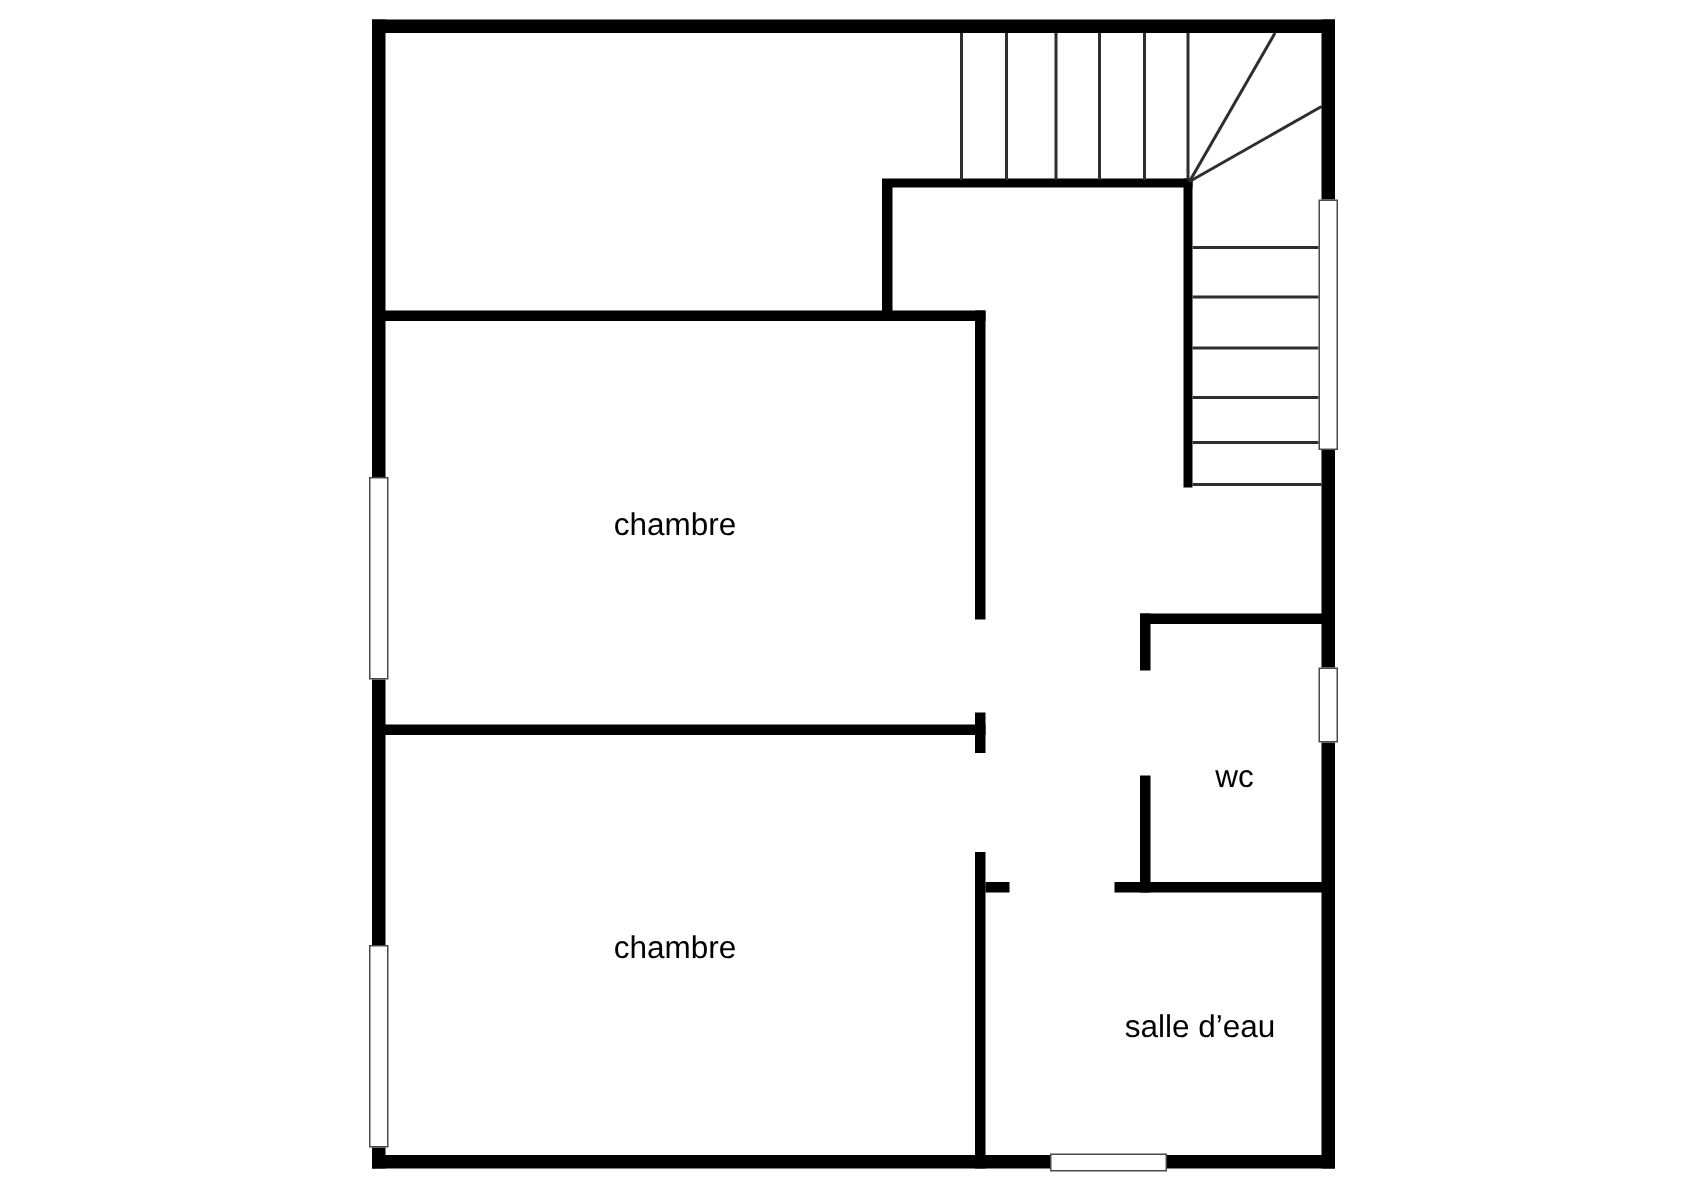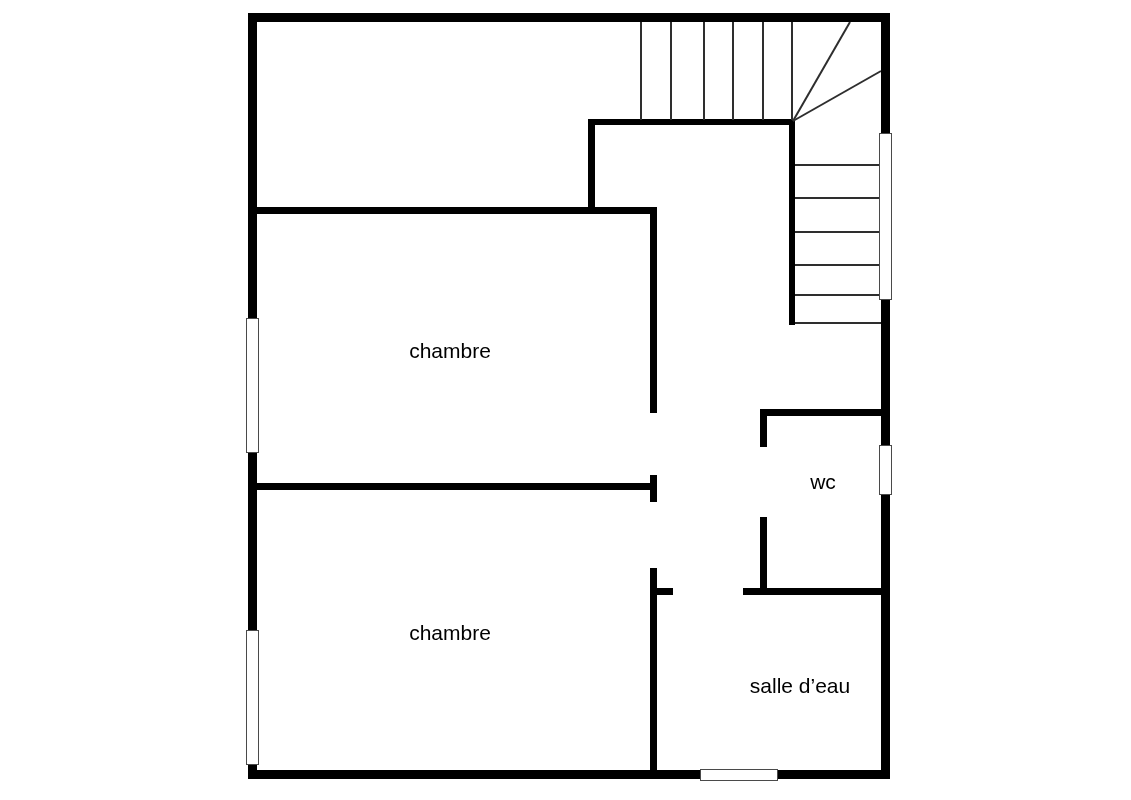--- a/index.html
+++ b/index.html
@@ -98,16 +98,16 @@
   </svg>
 
   <div class="window" style="left:246px; top:318px; width:13px; height:135px;"></div>
   <div class="window" style="left:246px; top:630px; width:13px; height:135px;"></div>
   <div class="window" style="left:879px; top:133px; width:13px; height:167px;"></div>
   <div class="window" style="left:879px; top:445px; width:13px; height:50px;"></div>
   <div class="window" style="left:700px; top:769px; width:78px; height:12px;"></div>
 
   <div class="room-label" style="left:450px; top:350px;">chambre</div>
   <div class="room-label" style="left:450px; top:632px;">chambre</div>
-  <div class="room-label" style="left:823px; top:481px;">wc</div>
+  <div class="room-label" style="left:823px; top:518px;">wc</div>
   <div class="room-label" style="left:800px; top:685px;">salle d’eau</div>
 
 </div>
 
 </body></html>

